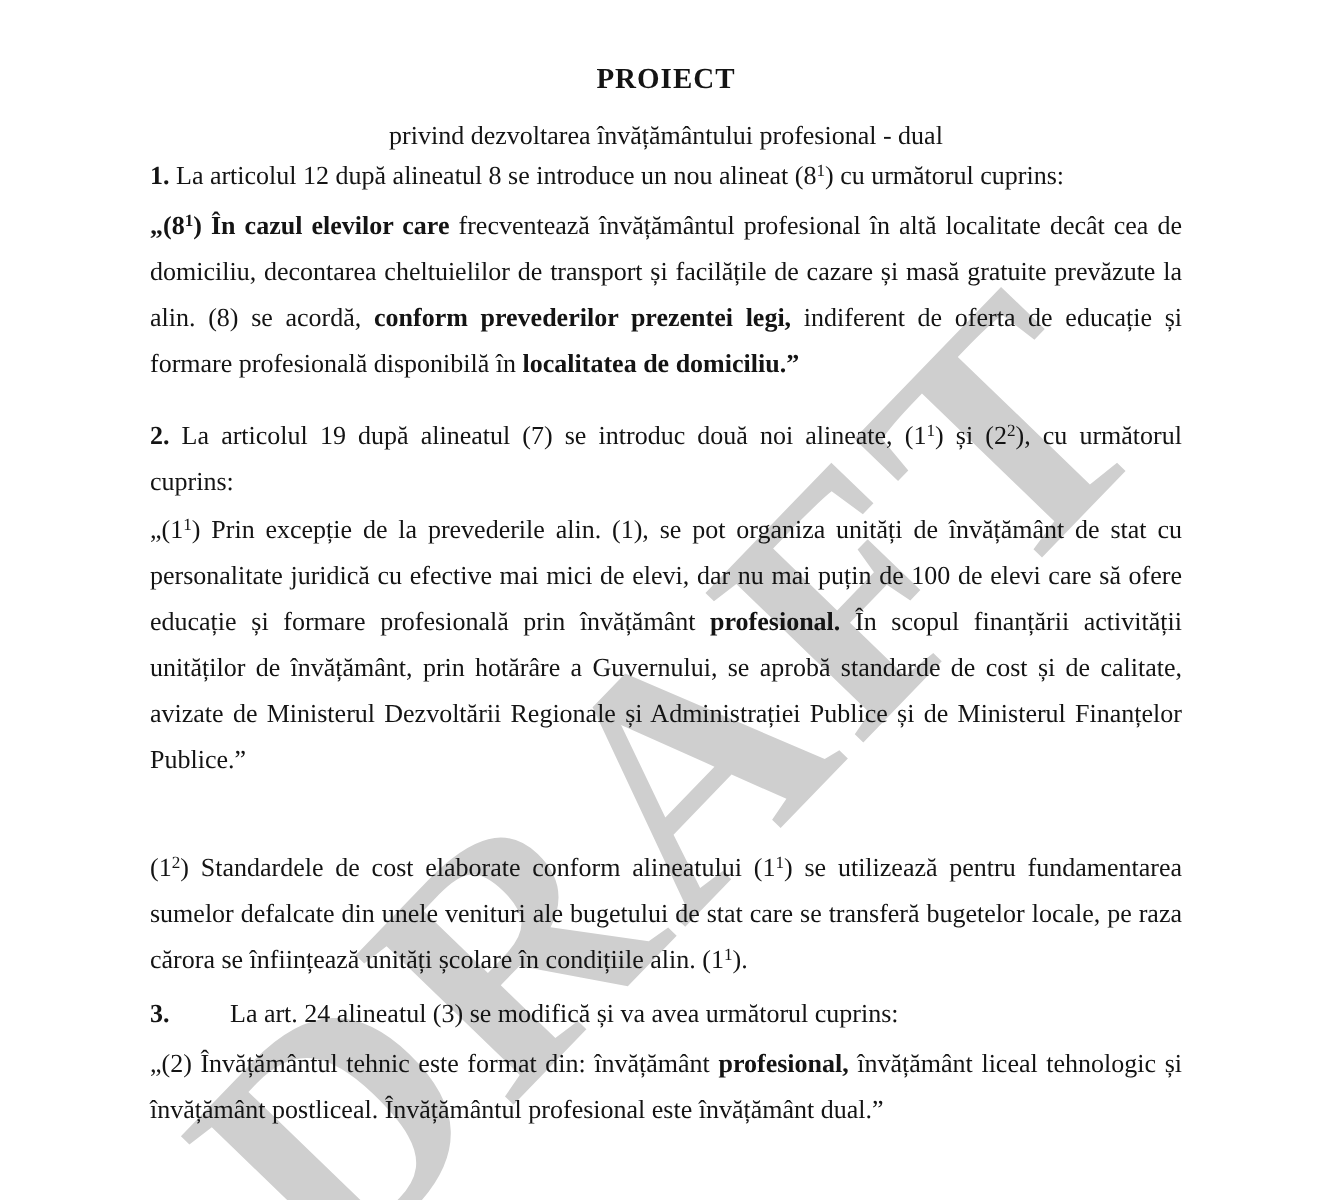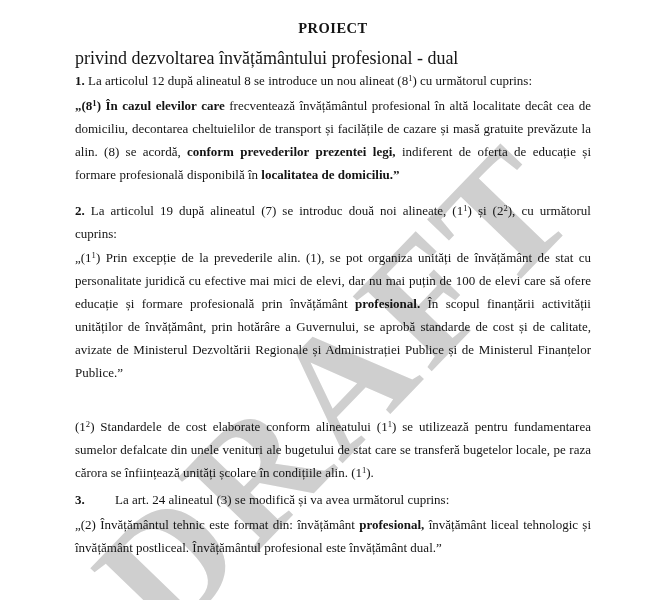--- a/index.html
+++ b/index.html
@@ -21,31 +21,32 @@
     letter-spacing:6px;
     color:#cfcfcf;
     transform:rotate(-46deg);
     z-index:0;
     user-select:none;
     white-space:nowrap;
   }
   .content {
     position:relative;
     z-index:1;
-    padding:20px 75px 0 75px;
+    padding:32px 75px 0 75px;
   }
   .doc-title {
     text-align:center;
     font-weight:700;
     font-size:14.5px;
     letter-spacing:0.5px;
     margin:0;
   }
   .doc-subtitle {
-    font-size:18px;
+    text-align:center;
+    font-size:13px;
     margin-top:11px;
   }
   .doc-body {
     font-size:13px;
   }
   .para {
     text-align:justify;
     line-height:23px;
   }
   .para .b { font-weight:700; }

